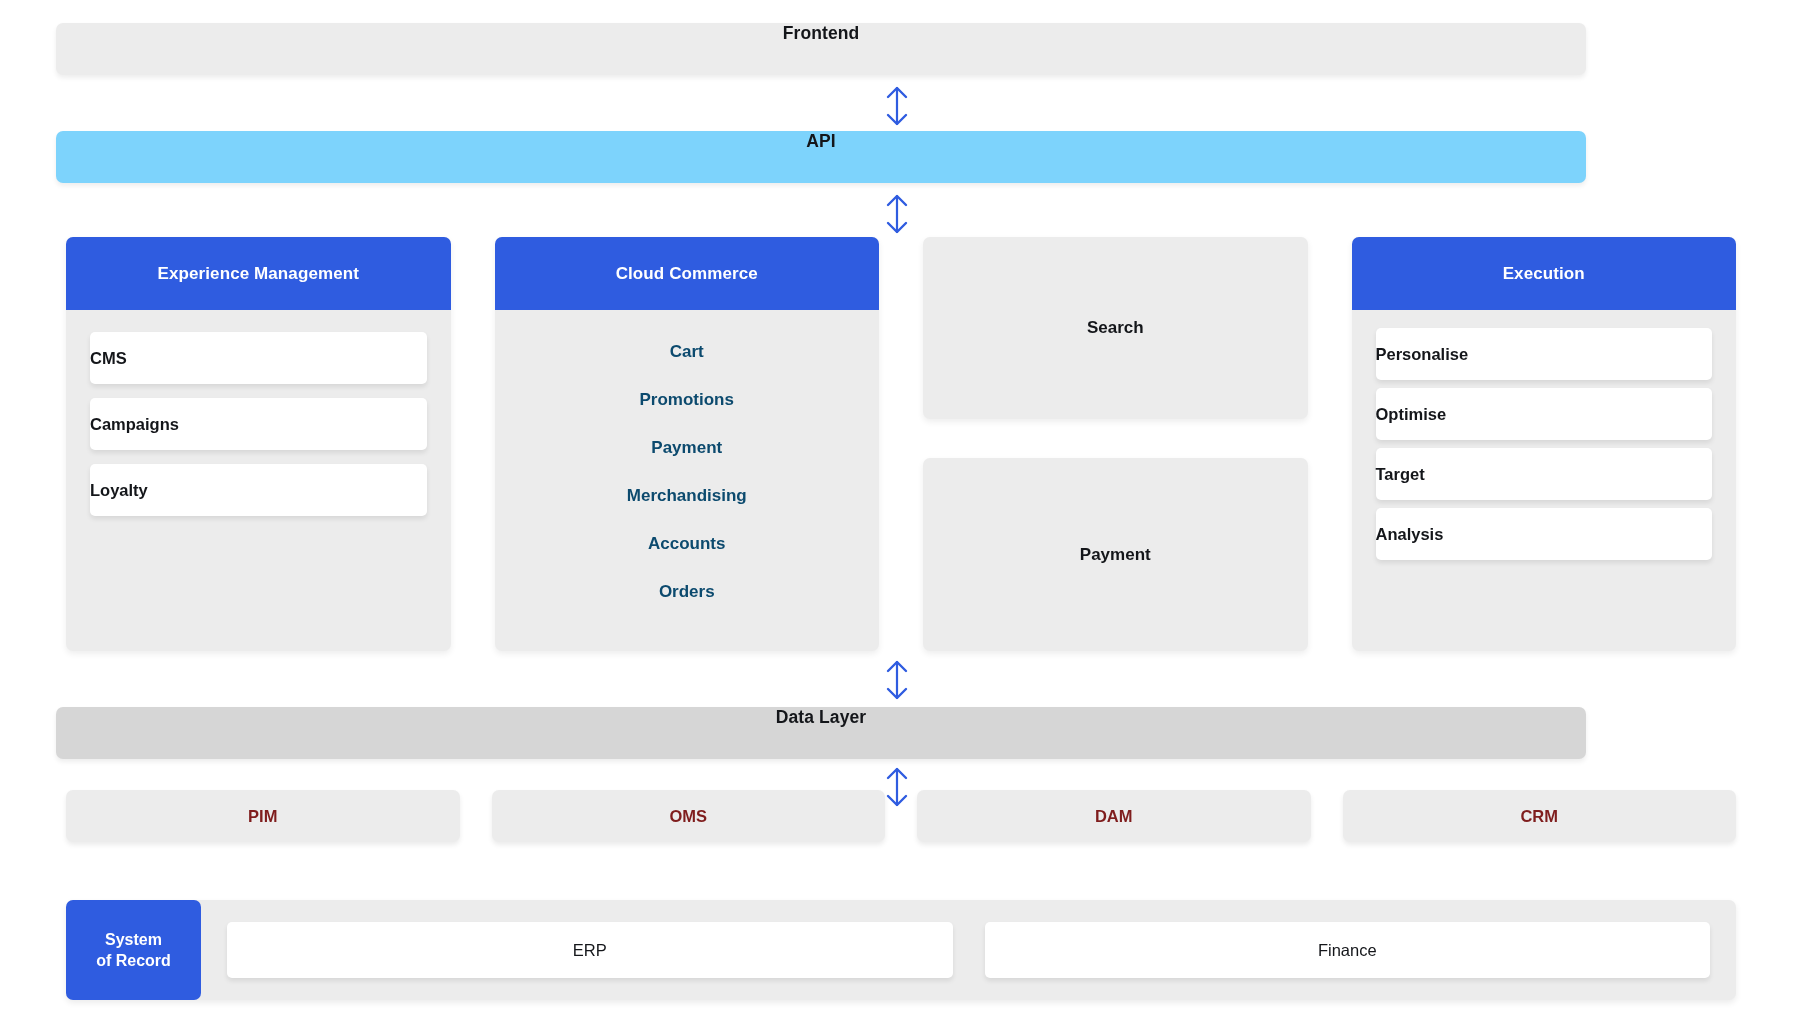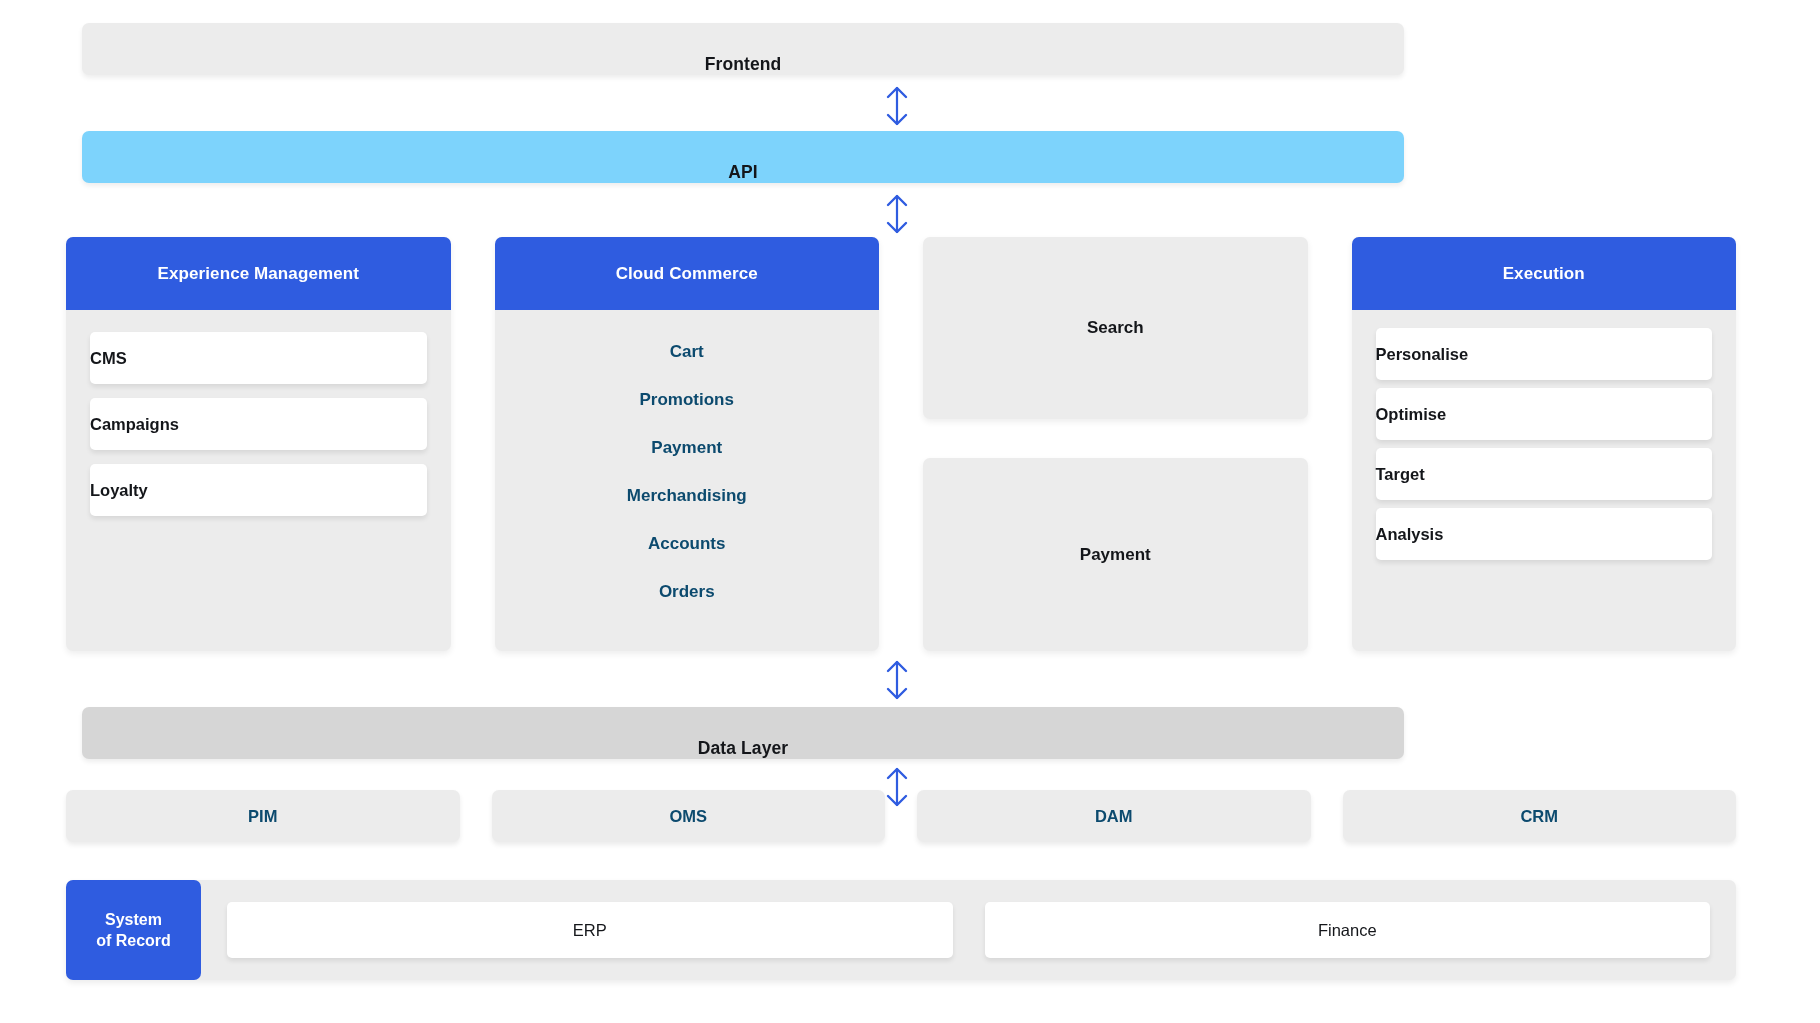--- a/index.html
+++ b/index.html
@@ -16,25 +16,25 @@
   .diagram {
     position: relative;
     width: 1820px;
     height: 1023px;
     background: #ffffff;
   }
 
   
   .bar {
     position: absolute;
-    left: 82px;
-    width: 1322px;
-    border-radius: 7px;
-    display: flex;
-    align-items: flex-end;
+    left: 56px;
+    width: 1530px;
+    border-radius: 7px;
+    display: flex;
+    align-items: flex-start;
     justify-content: center;
     box-shadow: 0 3px 5px rgba(0,0,0,0.07);
   }
   .bar-label {
     font-size: 17.5px;
     font-weight: bold;
     color: #14161a;
     letter-spacing: 0.1px;
   }
 
@@ -190,28 +190,28 @@
     background: #ececec;
     border-radius: 7px;
     display: flex;
     align-items: center;
     justify-content: center;
     box-shadow: 0 3px 5px rgba(0,0,0,0.08);
   }
   .store-label {
     font-size: 16.5px;
     font-weight: bold;
-    color: #0c4a6e;
+    color: #7f1d1d;
   }
 
   
   .sor {
     position: absolute;
     left: 66px;
-    top: 880px;
+    top: 900px;
     width: 1670px;
     height: 100px;
     background: #ececec;
     border-radius: 7px;
     box-shadow: 0 3px 6px rgba(0,0,0,0.08);
     display: flex;
     align-items: stretch;
   }
   .sor-tag {
     flex: 0 0 135px;

